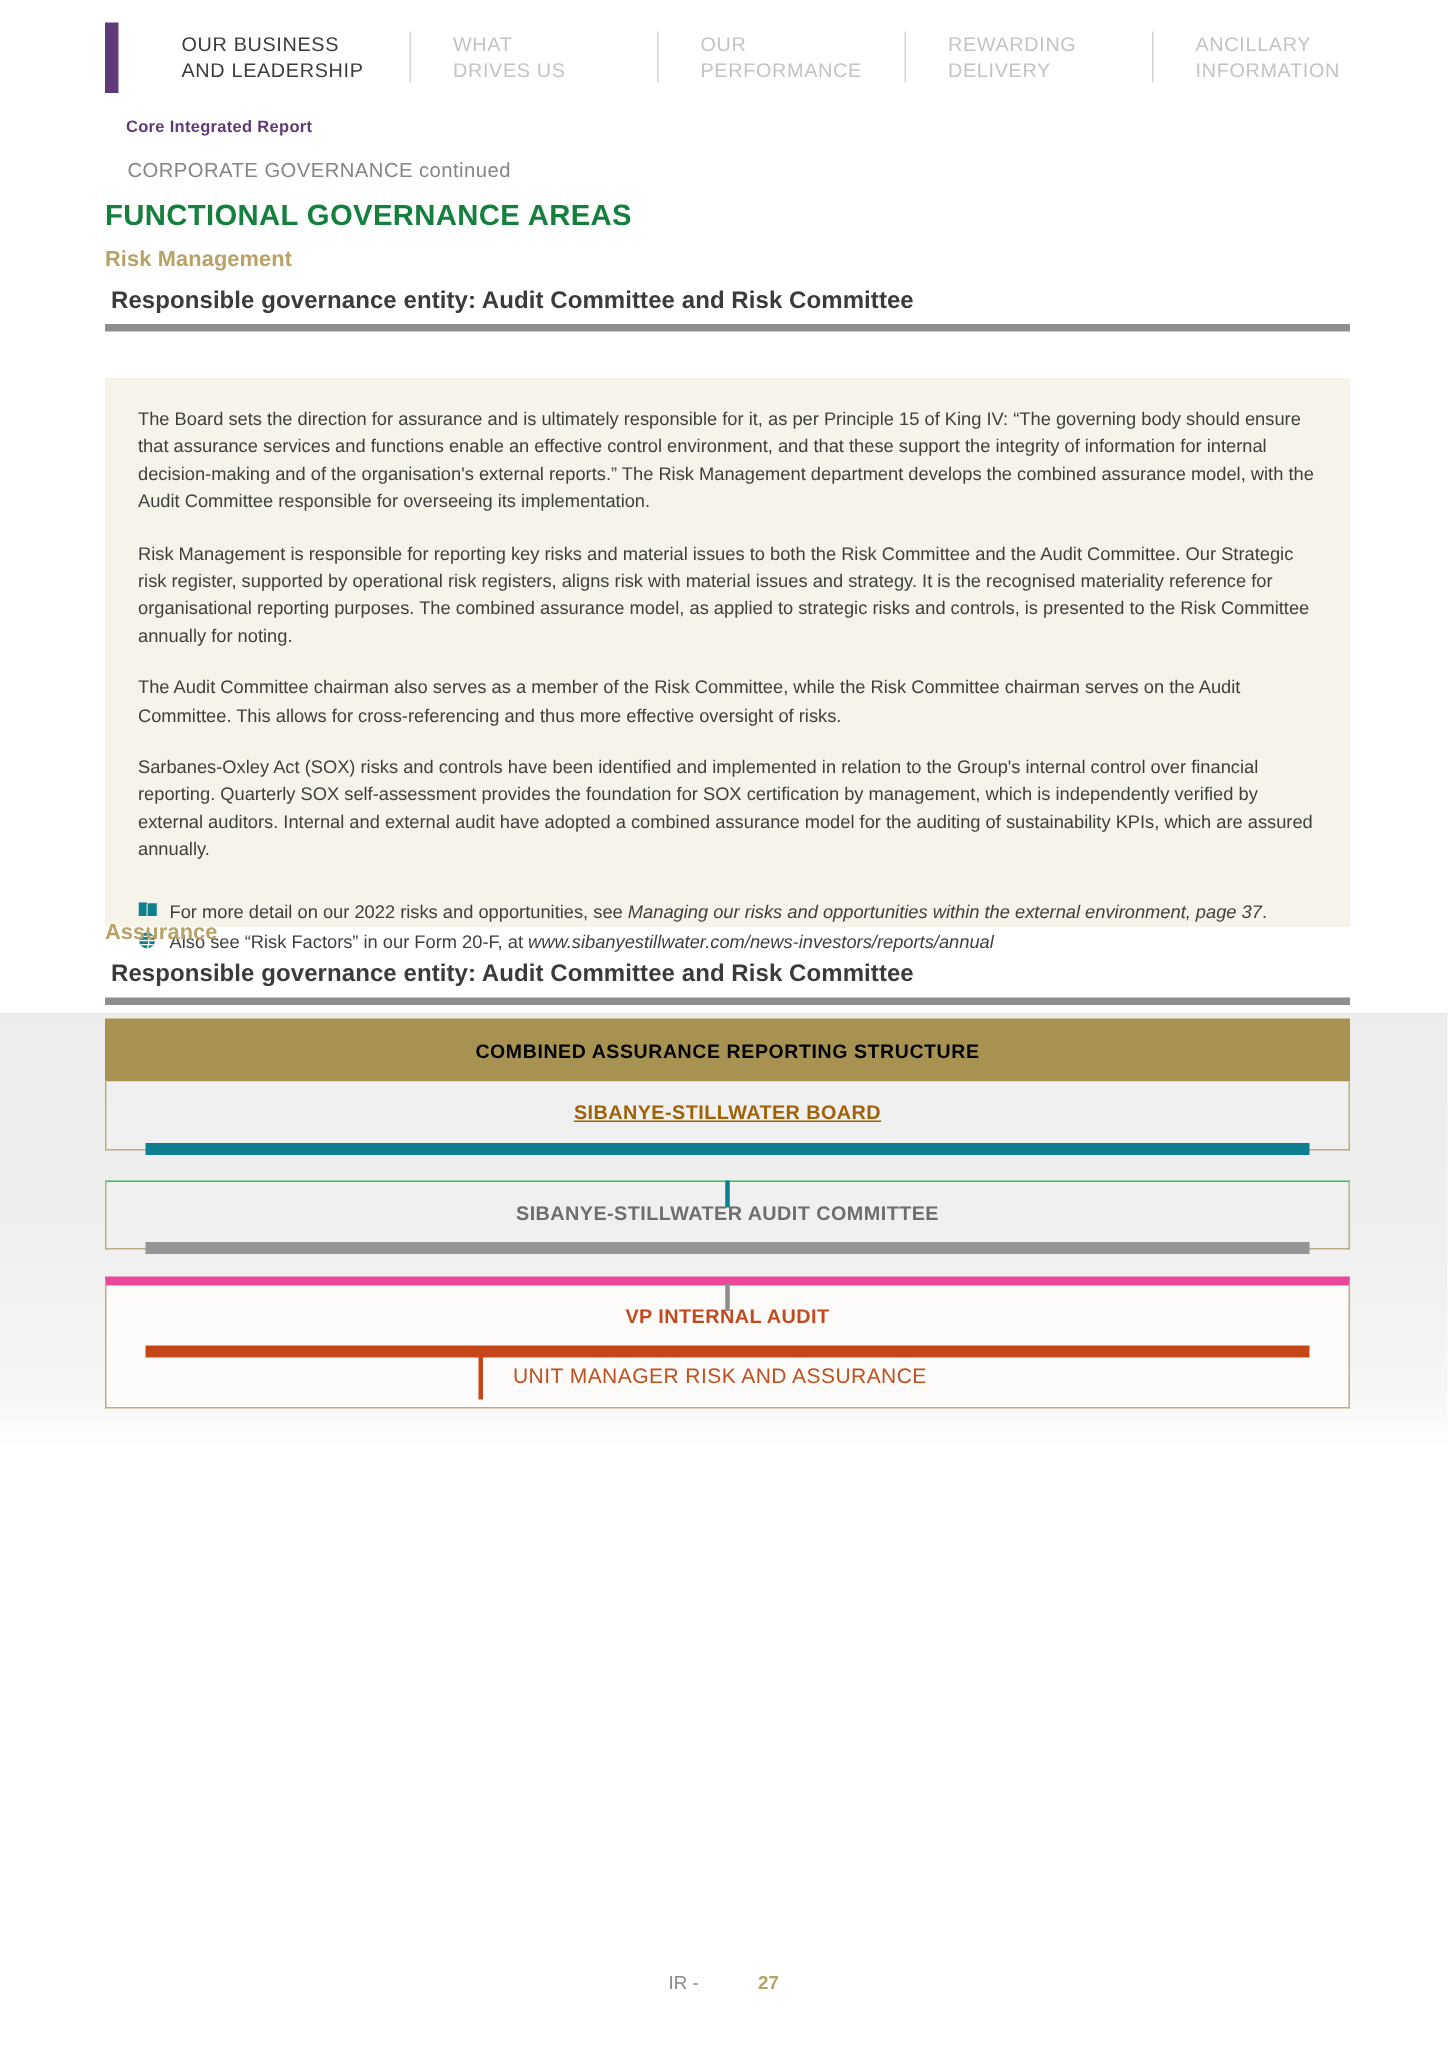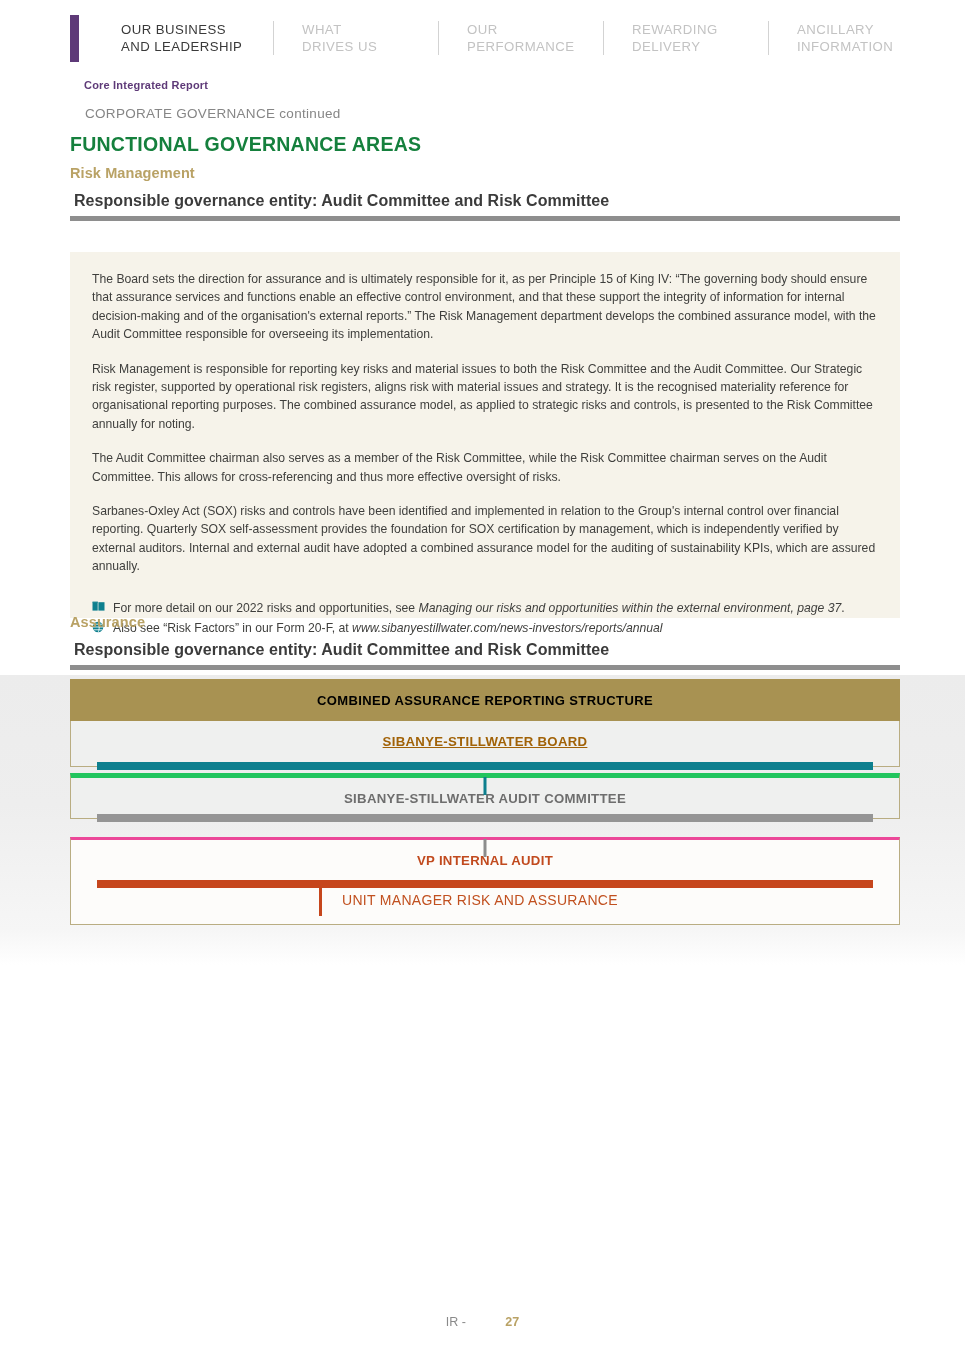--- a/index.html
+++ b/index.html
@@ -195,26 +195,26 @@
   .diag-row {
     position: relative;
     border: 1px solid #b9ad82;
     border-top: none;
     background: #eff0ef;
     box-sizing: border-box;
   }
   .diag-row.board { height: 46px; }
   .diag-row.audit {
     height: 46px;
-    border-top: 5px solid #22c55e;
-    margin-top: 6px;
+    border-top: 1px solid #22c55e;
+    margin-top: 20px;
   }
   .diag-row.vp {
     height: 88px;
-    border-top: 3px solid #ec4899;
+    border-top: 6px solid #ec4899;
     margin-top: 18px;
     background: #fdfcfa;
   }
   .diag-label {
     text-align: center;
     font-size: 13.2px;
     font-weight: bold;
     letter-spacing: 0.3px;
     padding-top: 13px;
   }

